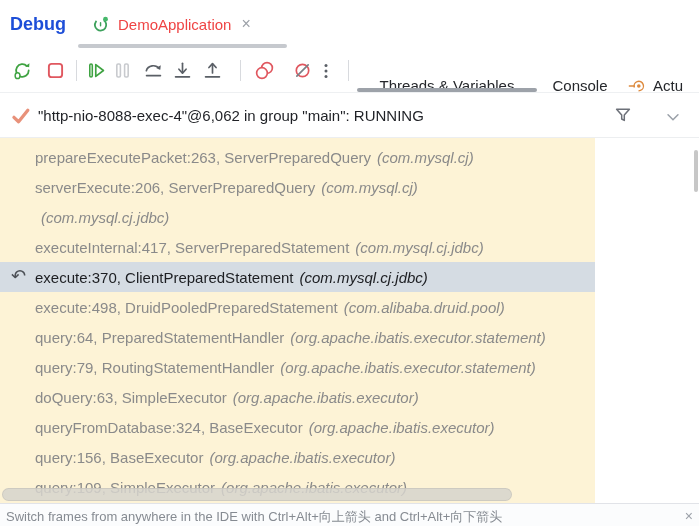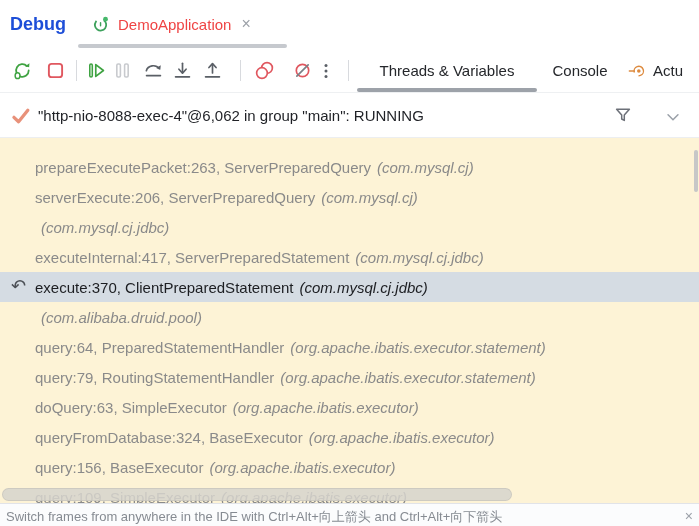--- a/index.html
+++ b/index.html
@@ -19,35 +19,35 @@
   .run-tab .tab-close { color:#9ca1a8; font-size:16px; line-height:1; padding:0 2px; }
   .run-tab-underline { position:absolute; left:78px; top:44px; width:209px; height:4px;
     background:#c6c9ce; border-radius:3px; }
   
   .toolbar { position:absolute; left:0; top:48px; width:699px; height:45px; background:#fff;
     border-bottom:1px solid #eef0f2; }
   .tb-btn { position:absolute; top:10px; width:25px; height:25px; display:flex; align-items:center;
     justify-content:center; border-radius:4px; }
   .tb-sep { position:absolute; top:12px; width:1px; height:21px; background:#d8dade; }
   
-  .view-tab { position:absolute; top:48px; height:45px; display:flex; align-items:center; justify-content:center;
+  .view-tab { position:absolute; top:63px; height:45px; display:flex; align-items:center; justify-content:center;
     gap:7px; font-size:15px; color:#25272b; }
   .tab-underline-active { position:absolute; left:357px; top:88px; width:180px; height:4px;
     background:#9da2a9; border-radius:3px; }
   
   .thread-bar { position:absolute; left:0; top:93px; width:699px; height:45px; background:#fff;
     border-bottom:1px solid #eceef0; }
   .thread-check { position:absolute; left:10px; top:12px; }
   .thread-text { position:absolute; left:38px; top:0; height:45px; display:flex; align-items:center;
     font-size:15px; color:#1f2126; white-space:nowrap; }
   .thread-filter { position:absolute; left:613px; top:12px; }
   .thread-chevron { position:absolute; left:664px; top:15px; }
   
-  .frames { position:absolute; left:0; top:138px; width:699px; height:365px; background:#fdf3d6;
-    padding-top:14px; overflow:hidden; }
+  .frames { position:absolute; left:0; top:138px; width:595px; height:365px; background:#fdf3d6;
+    padding-top:4px; overflow:hidden; }
   .frame-row { position:relative; height:30px; display:flex; align-items:center; padding-left:35px;
     font-size:15px; color:#8a8a8a; white-space:nowrap; }
   .frame-row .frame-pkg { font-style:italic; margin-left:6px; }
   .frame-row .frame-icon { display:none; }
   .frame-row.selected { background:#d5dce3; color:#1c1e22; }
   .frame-row.selected .frame-icon { display:block; position:absolute; left:11px; top:3px;
     font-size:18px; color:#4b4f55; font-family:"DejaVu Sans",sans-serif; }
   
   .hscroll-thumb { position:absolute; left:2px; top:488px; width:510px; height:13px;
     background:rgba(214,212,205,0.85); border:1px solid rgba(190,188,180,0.5); border-radius:7px; }
@@ -229,20 +229,21 @@
       <span class="frame-loc">executeInternal:417, ServerPreparedStatement</span>
       <span class="frame-pkg">(com.mysql.cj.jdbc)</span>
     </div>
       <div class="frame-row selected">
       <span class="frame-icon">↶</span>
       <span class="frame-loc">execute:370, ClientPreparedStatement</span>
       <span class="frame-pkg">(com.mysql.cj.jdbc)</span>
     </div>
       <div class="frame-row">
 
+      <span class="frame-loc">execute:498, DruidPooledPreparedStatement</span>
       <span class="frame-pkg">(com.alibaba.druid.pool)</span>
     </div>
       <div class="frame-row">
 
       <span class="frame-loc">query:64, PreparedStatementHandler</span>
       <span class="frame-pkg">(org.apache.ibatis.executor.statement)</span>
     </div>
       <div class="frame-row">
 
       <span class="frame-loc">query:79, RoutingStatementHandler</span>

